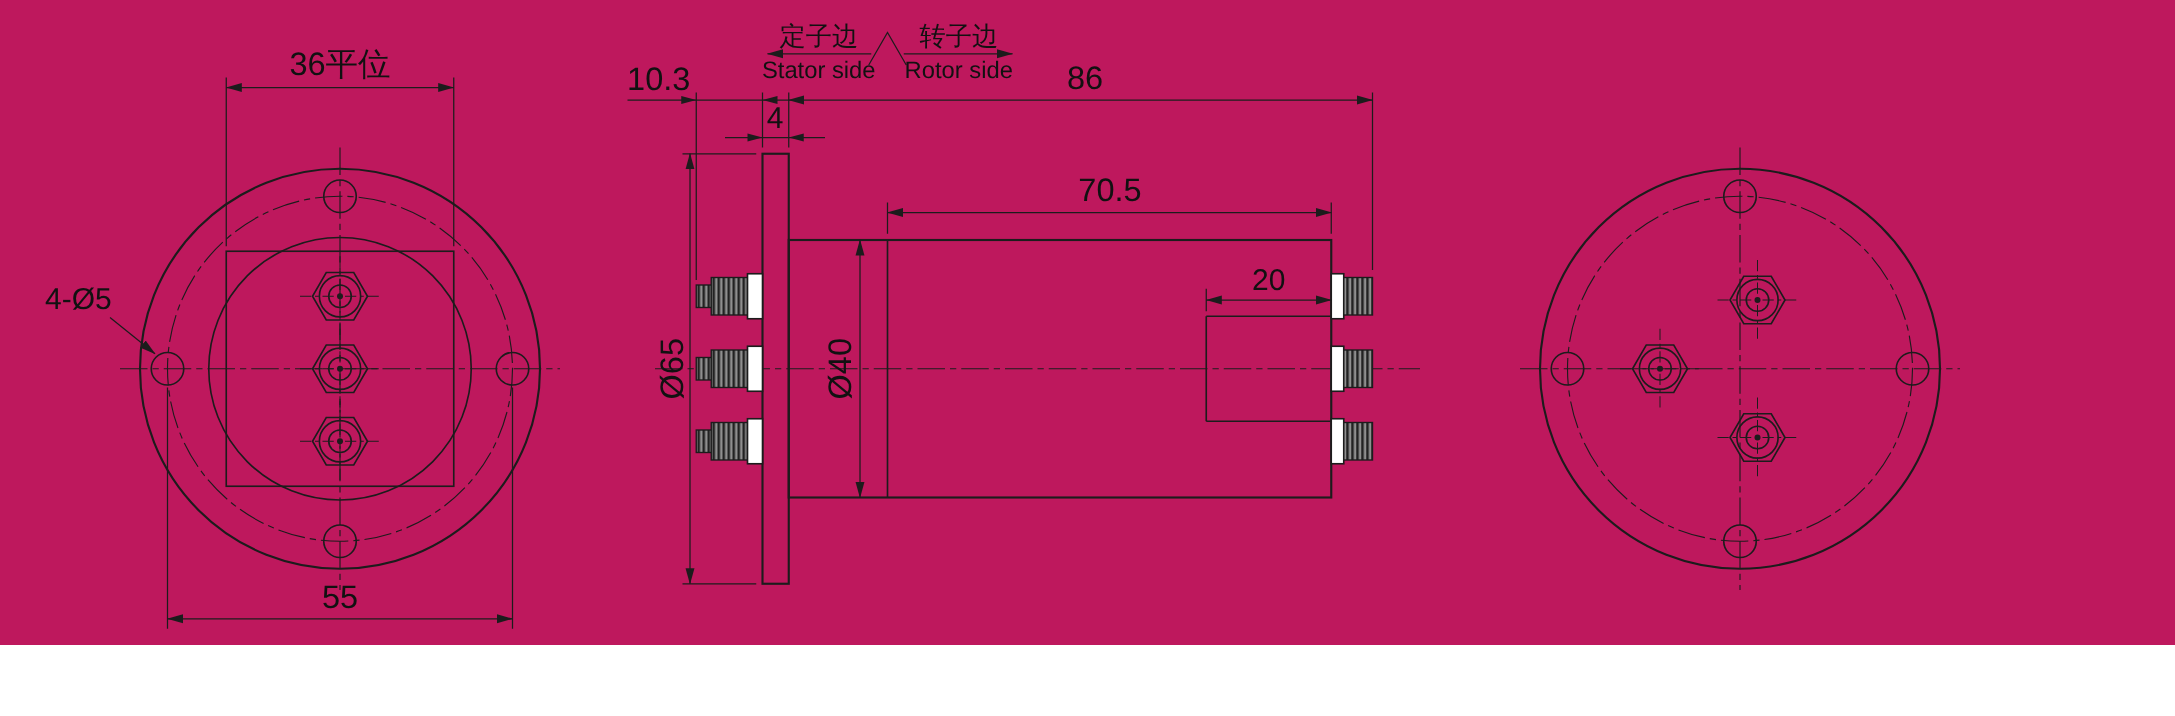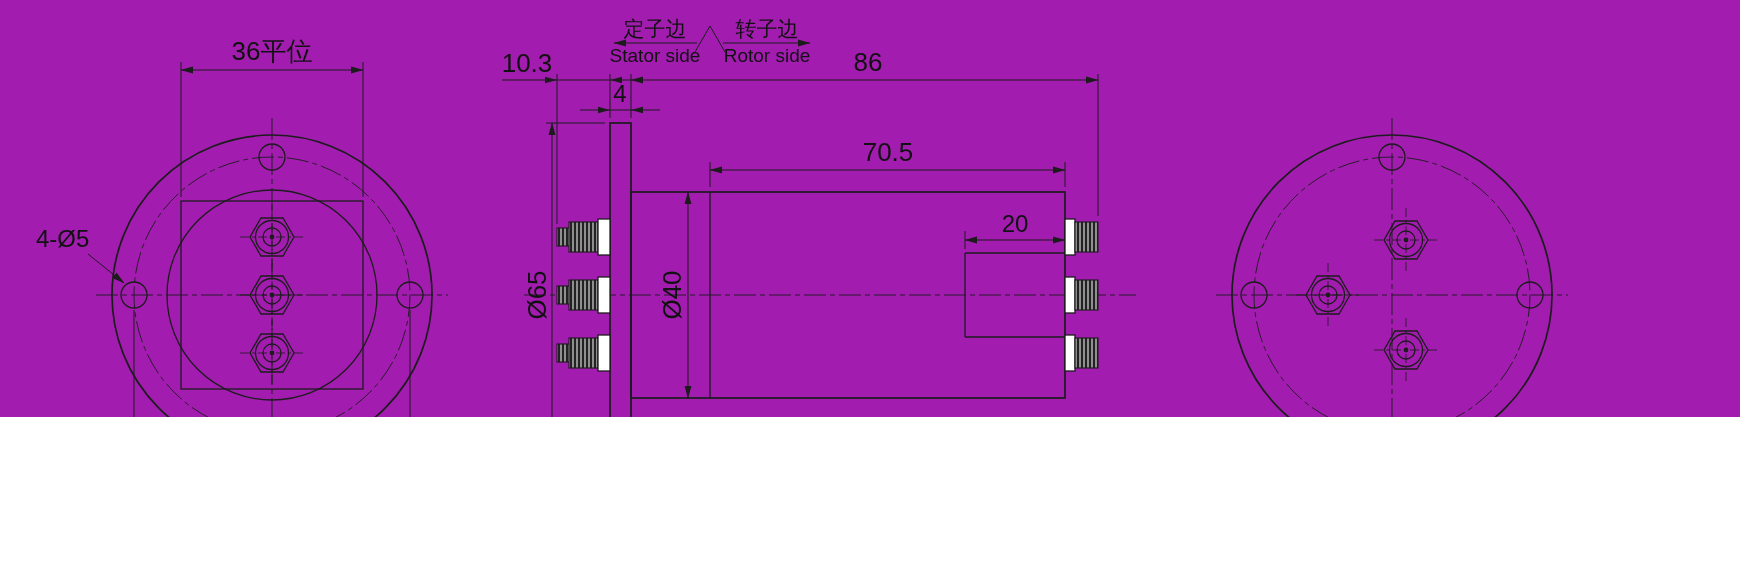--- a/index.html
+++ b/index.html
@@ -1,17 +1,17 @@
 <!DOCTYPE html>
 <html><head>
 <meta charset="utf-8">
 <style>
   *{box-sizing:border-box}
   html,body{margin:0;padding:0;background:#fff}
-  .sheet{width:1740px;height:417px;background:#a21caf;overflow:hidden}
+  .sheet{width:1740px;height:516px;background:#be185d;overflow:hidden}
   svg{display:block}
   .obj{fill:none;stroke:#1c1c1c;stroke-width:1.7;stroke-linejoin:miter}
   .obj2{fill:none;stroke:#1c1c1c;stroke-width:1.3}
   .cl{fill:none;stroke:#1c1c1c;stroke-width:.9;stroke-dasharray:22 4 5 4}
   .cl2{fill:none;stroke:#1c1c1c;stroke-width:.8;stroke-dasharray:9 3 3 3}
   .dl{fill:none;stroke:#1c1c1c;stroke-width:1}
   .thread{fill:url(#threads);stroke:#1c1c1c;stroke-width:1.1}
   .nut{fill:#fff;stroke:#1c1c1c;stroke-width:1.3}
   .arrow{fill:#1c1c1c;stroke:none}
   .dot{fill:#1c1c1c;stroke:none}

